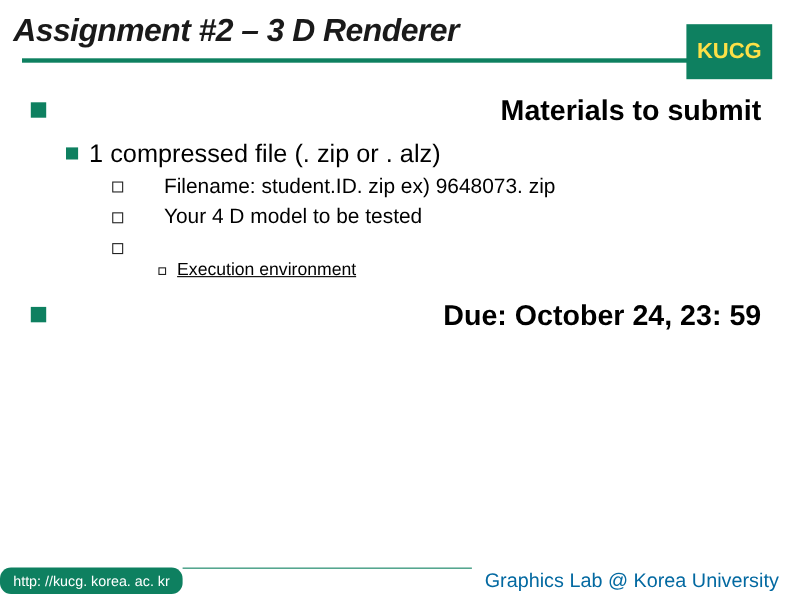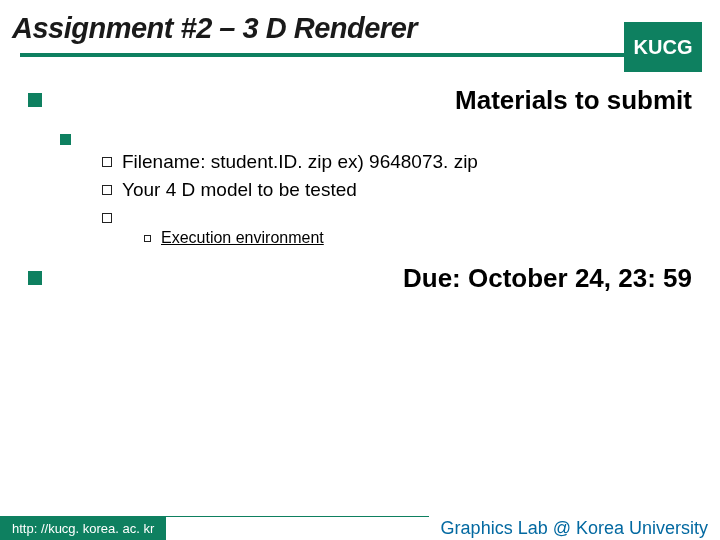--- a/index.html
+++ b/index.html
@@ -27,21 +27,21 @@
     background: #0e8060;
     margin: 8px 20px 0 20px;
   }
   .badge {
     position: absolute;
     right: 18px;
     top: 22px;
     width: 78px;
     height: 50px;
     background: #0e8060;
-    color: #ffffff;
+    color: #fde047;
     font-weight: 700;
     font-size: 20px;
     display: flex;
     align-items: center;
     justify-content: center;
   }
   .content {
     padding: 18px 28px 0 28px;
   }
   .l1 {
@@ -78,20 +78,21 @@
   }
   .l2 .txt {
     font-size: 23px;
     font-weight: 400;
   }
   .l3 {
     display: flex;
     align-items: flex-start;
     margin-left: 74px;
     margin-top: 6px;
+    gap: 27px;
   }
   .l3 .mark {
     width: 10px;
     height: 10px;
     border: 1.2px solid #222;
     margin-top: 6px;
     margin-right: 10px;
     flex-shrink: 0;
   }
   .l3 .txt {
@@ -126,20 +127,21 @@
     font-size: 13px;
     color: #fff;
   }
   .footer .left {
     background: #0e8060;
     height: 100%;
     padding: 12px 12px;
     display: flex;
     align-items: center;
     flex-shrink: 0;
+    border-radius: 10px;
   }
   .footer .mid {
     flex: 1;
     height: 100%;
     border-top: 1.5px solid #0e8060;
   }
   .footer .right {
     color: #0369a1;
     padding: 0 12px;
     font-size: 18px;
@@ -156,20 +158,21 @@
 
 <div class="content">
 
   <div class="l1">
     <div class="mark"></div>
     <div class="txt">Materials to submit</div>
   </div>
 
   <div class="l2">
     <div class="mark"></div>
+    <div class="txt">1 compressed file (. zip or . alz)</div>
   </div>
 
   <div class="l3">
     <div class="mark"></div>
     <div class="txt">Filename: student.ID. zip   ex) 9648073. zip</div>
   </div>
   <div class="l3">
     <div class="mark"></div>
     <div class="txt">Your 4 D model to be tested</div>
   </div>

